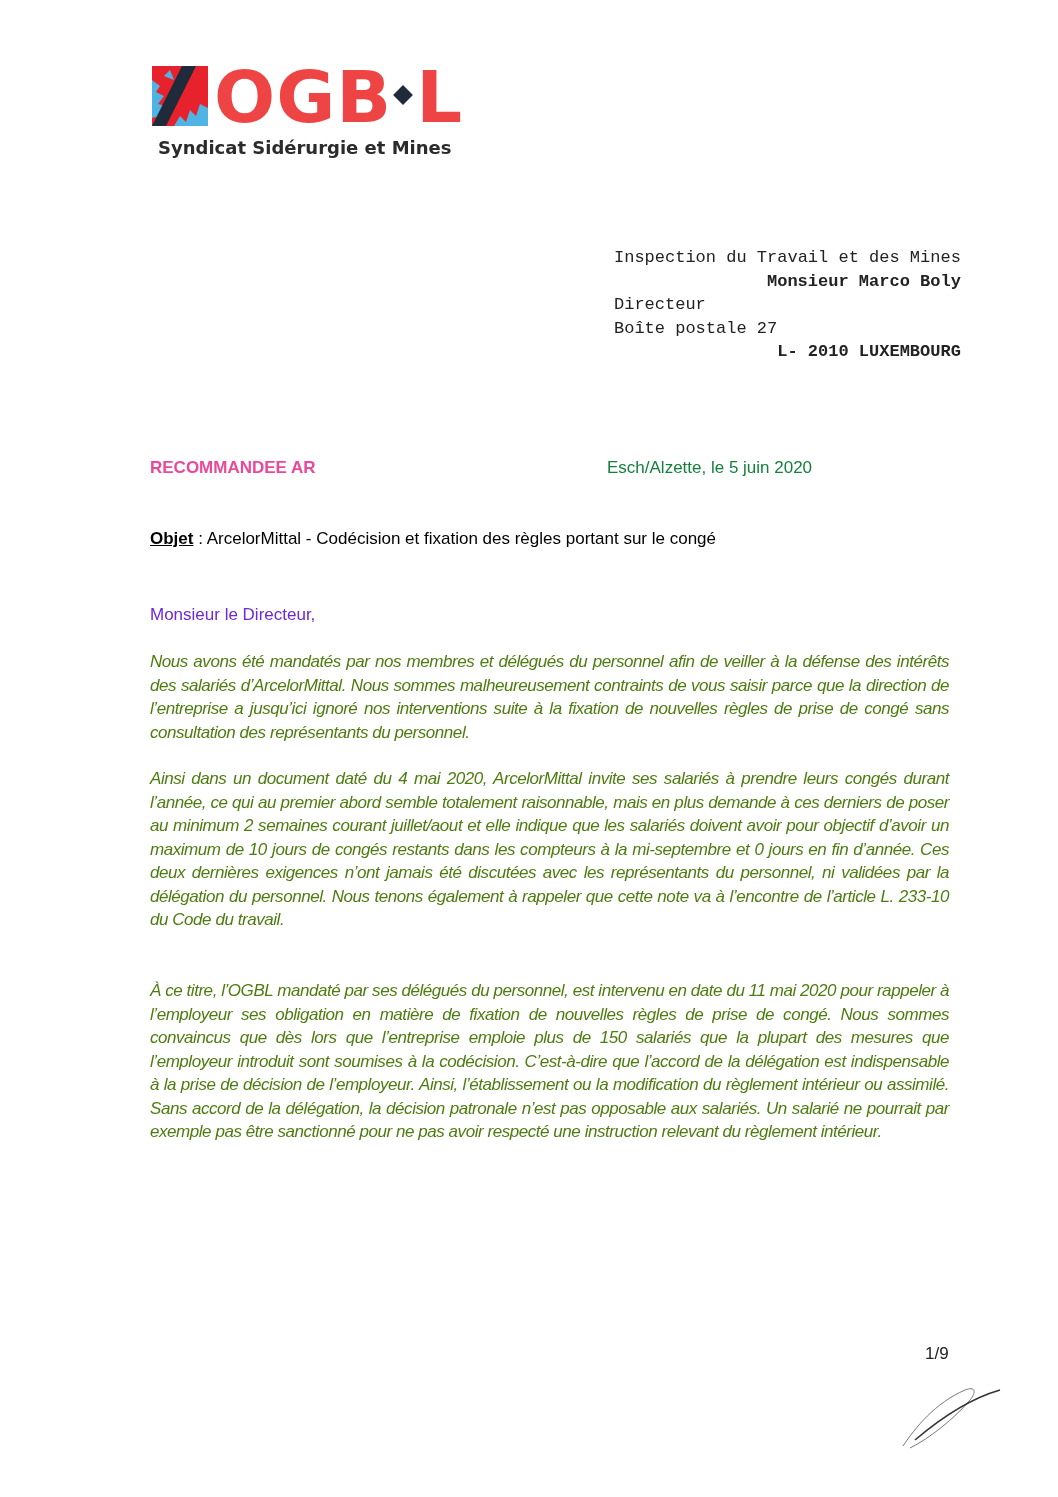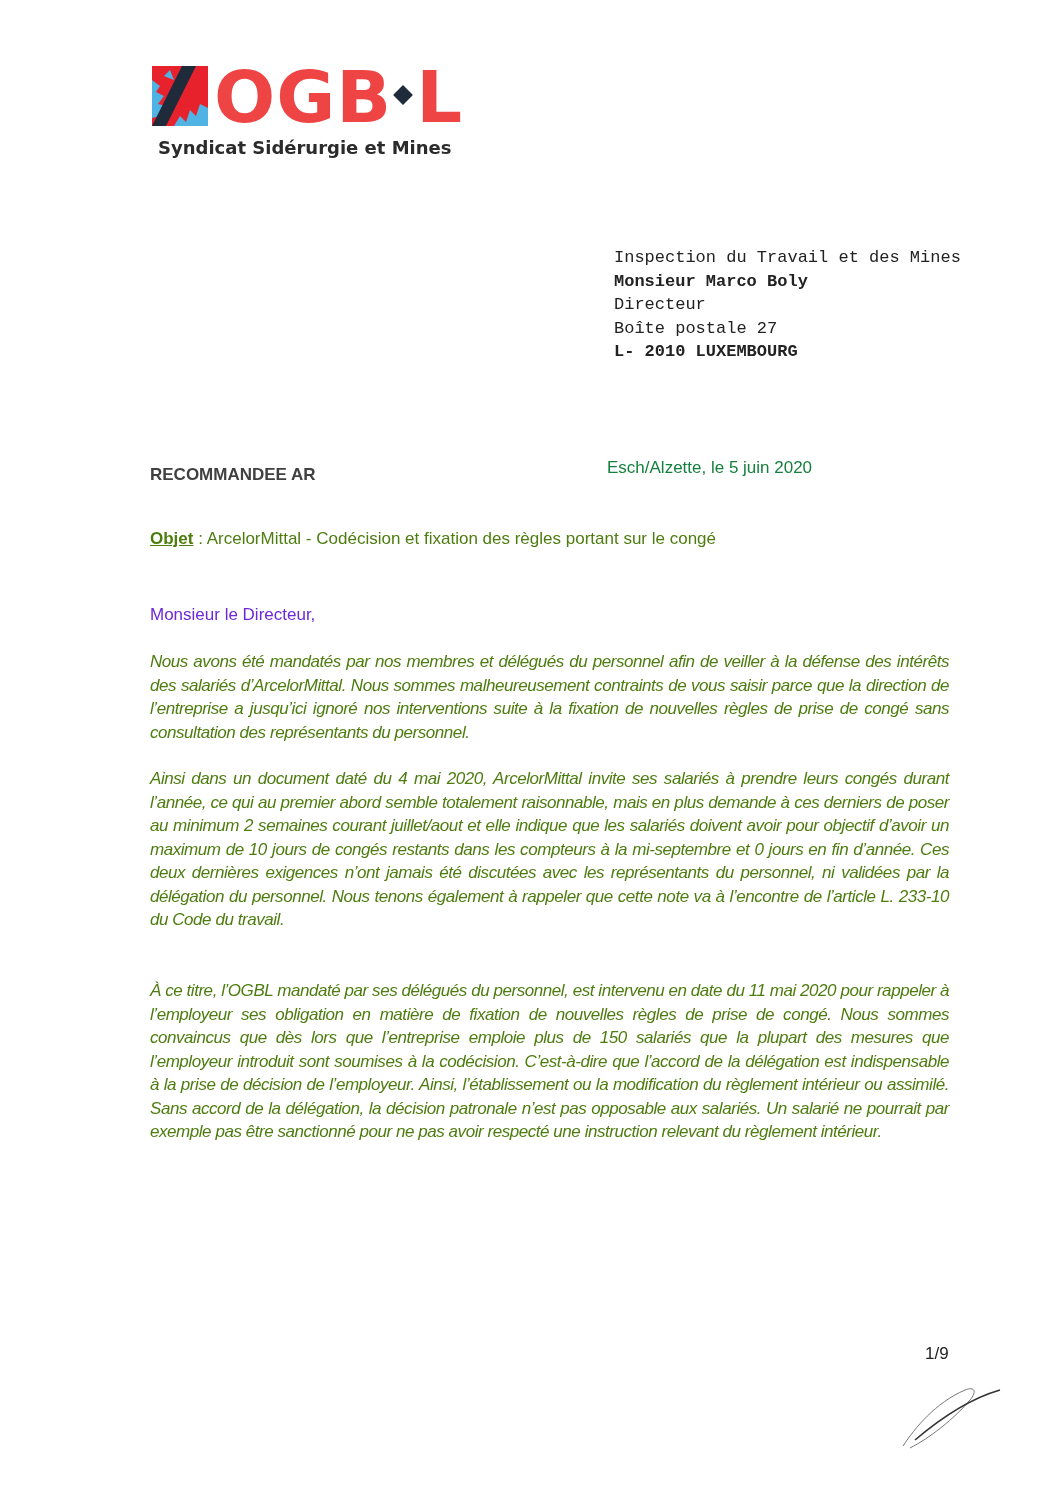--- a/index.html
+++ b/index.html
@@ -14,24 +14,24 @@
       font-family: "DejaVu Sans", sans-serif; font-weight: bold;
       font-size: 72px; letter-spacing: 1px; color: #ef4444; line-height: 80px;
       white-space: nowrap;
     }
     .logo-text .dot { display: inline-block; width: 14px; height: 14px; background: #1f2a3a; transform: rotate(45deg); margin: 0 6px 14px 4px; vertical-align: middle; }
     .syndicate {
       position: absolute; left: 158px; top: 137px;
       font-family: "DejaVu Sans", sans-serif; font-weight: bold; font-size: 18px; color: #2b2b2b;
     }
     .address { position: absolute; left: 614px; top: 246px; font-size: 17px; line-height: 23.5px; color: #222; font-family: Liberation Mono, monospace; }
-    .address .b { font-weight: bold; }
-    .reco { position: absolute; left: 150px; top: 458px; font-size: 17px; font-weight: bold; color: #404040; margin-top: 7px; }
+    .address .b { font-weight: bold; text-align: right; }
+    .reco { position: absolute; left: 150px; top: 458px; font-size: 17px; font-weight: bold; color: #ec4899; }
     .date { position: absolute; left: 607px; top: 458px; font-size: 17px; color: #15803d; }
-    .objet { position: absolute; left: 150px; top: 529px; font-size: 17px; color: #4d7c0f; }
+    .objet { position: absolute; left: 150px; top: 529px; font-size: 17px; color: #000000; }
     .objet .lbl { font-weight: bold; text-decoration: underline; }
     .salutation { position: absolute; left: 150px; top: 605px; font-size: 17px; color: #6d28d9; }
     .para {
       position: absolute; left: 150px; width: 799px;
       font-size: 17px; line-height: 23.5px; color: #4d7c0f; text-align: justify;
       letter-spacing: -0.45px;
       font-style: italic;
     }
     .p1 { top: 650px; }
     .p2 { top: 767px; }

